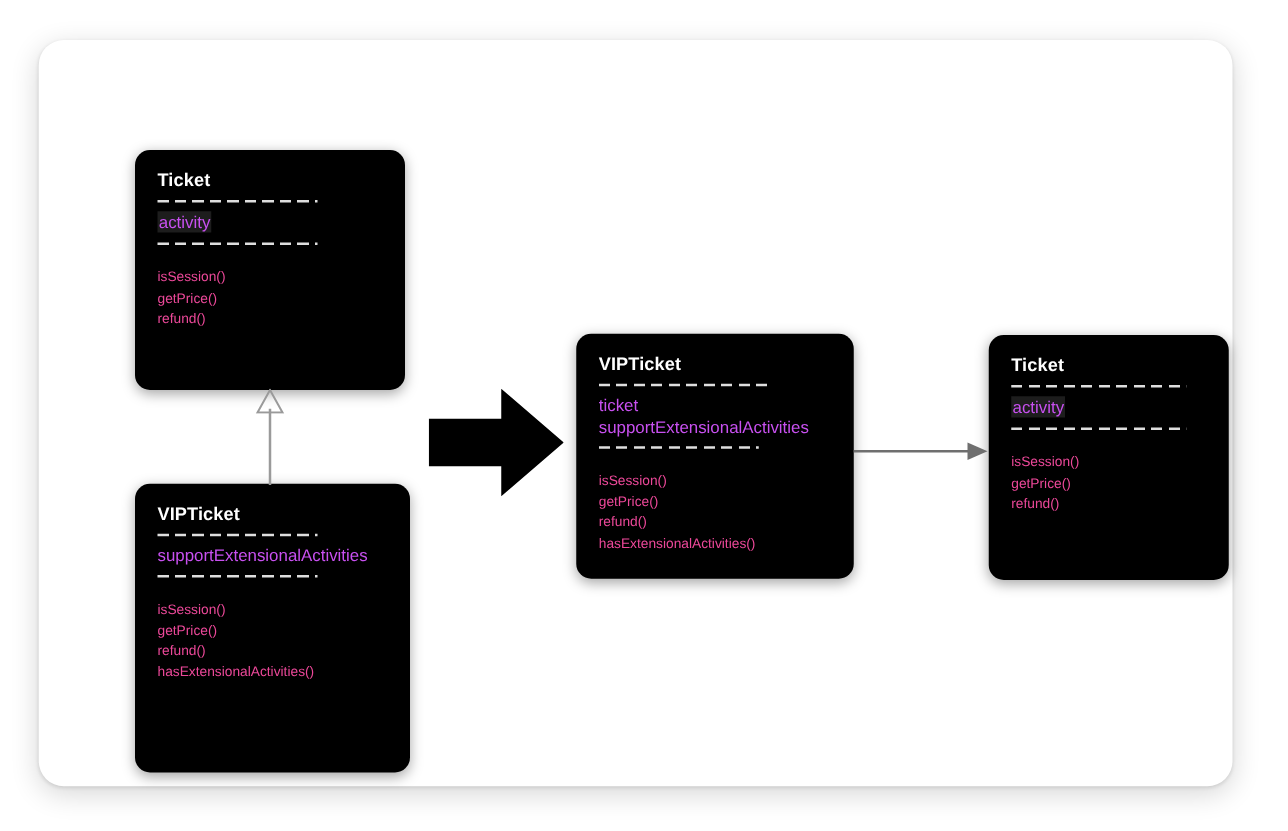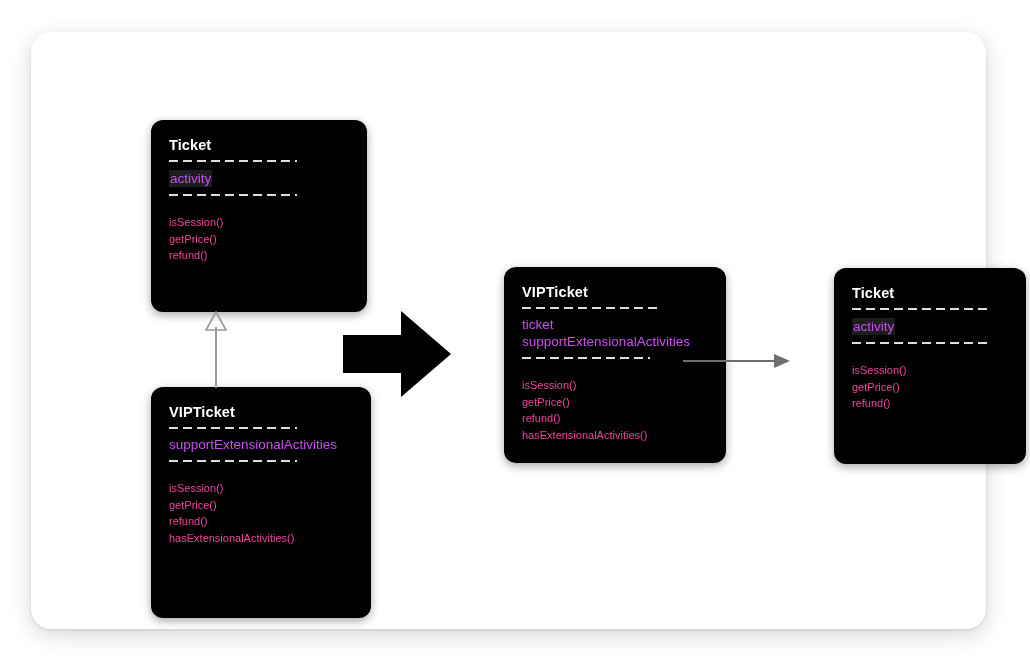--- a/index.html
+++ b/index.html
@@ -29,21 +29,20 @@
 
   
   .uml-box {
     position: absolute;
     background: #000000;
     border-radius: 12px;
     box-sizing: border-box;
     padding: 16px 18px 14px 18px;
     box-shadow: 0 3px 10px rgba(0,0,0,0.35);
     overflow: hidden;
-    margin-left: 43px;
   }
   .uml-title {
     color: #ffffff;
     font-weight: bold;
     font-size: 14.5px;
     line-height: 18px;
     letter-spacing: 0.1px;
     white-space: nowrap;
   }
   .uml-sep {

